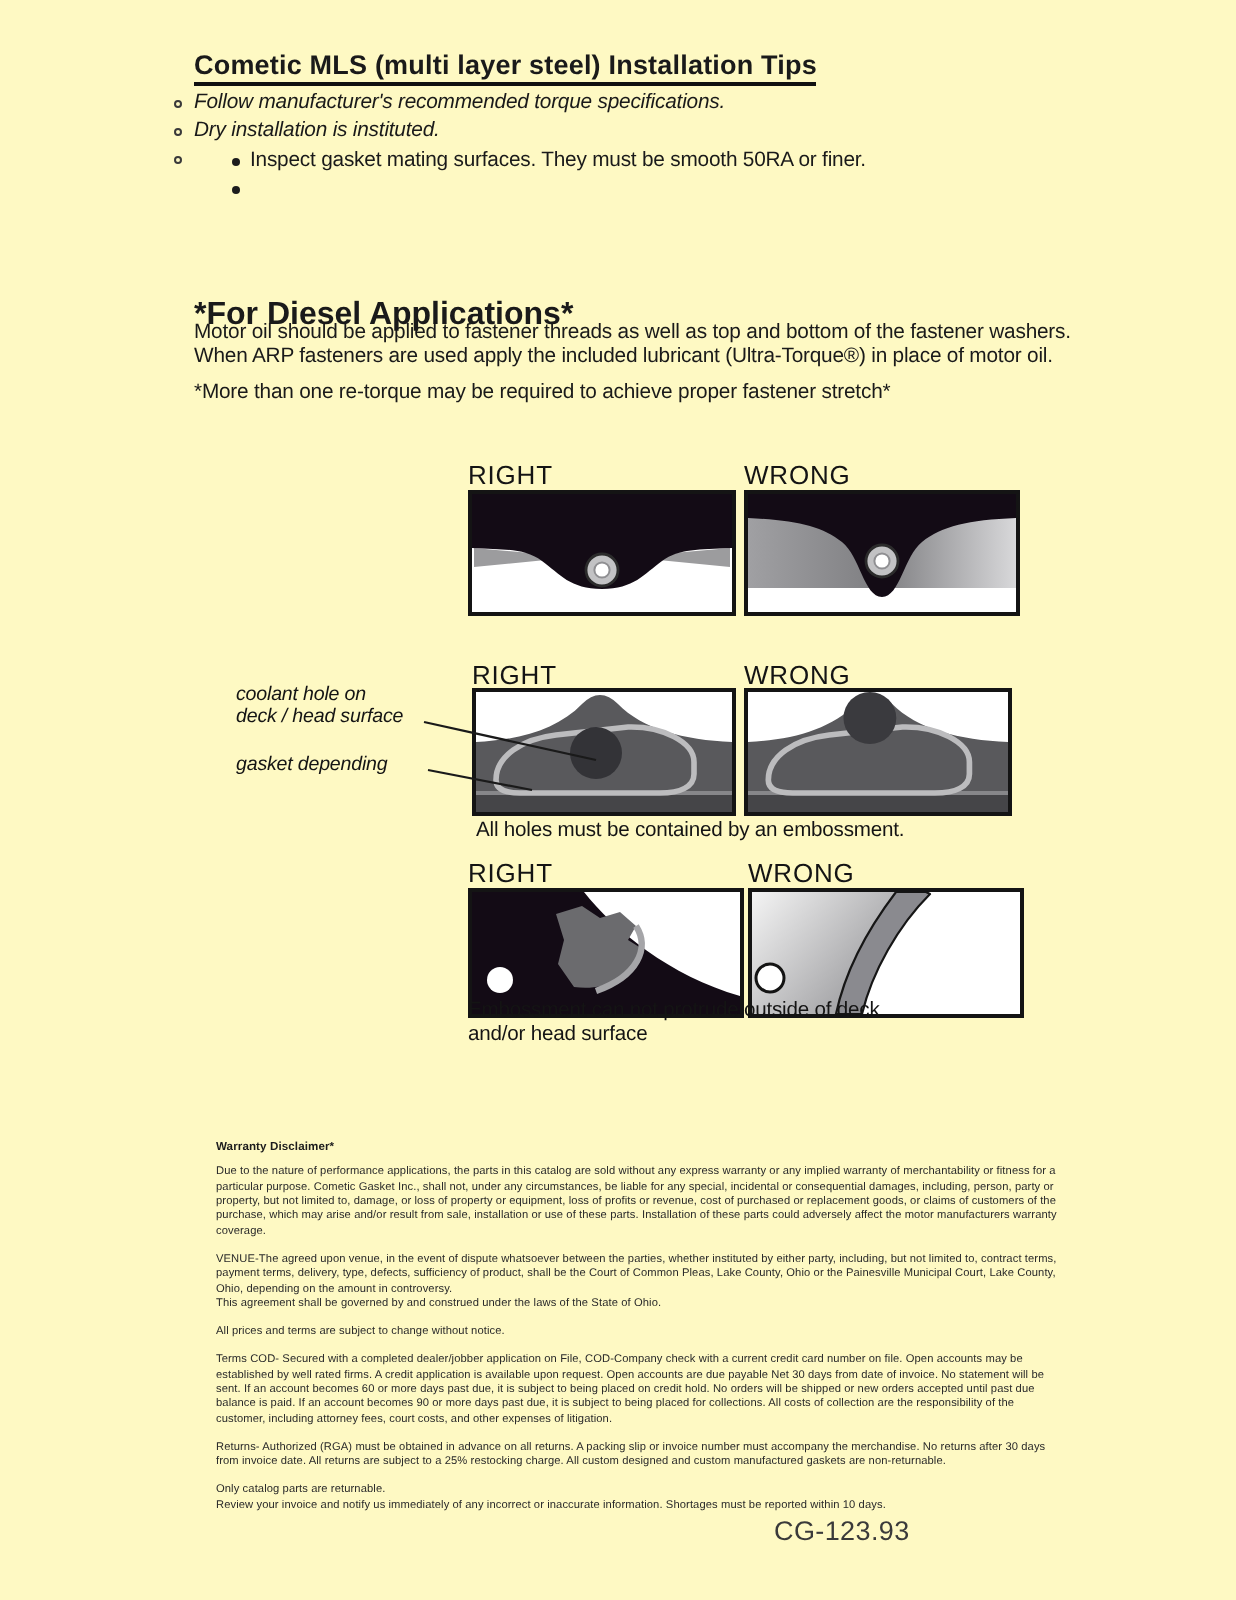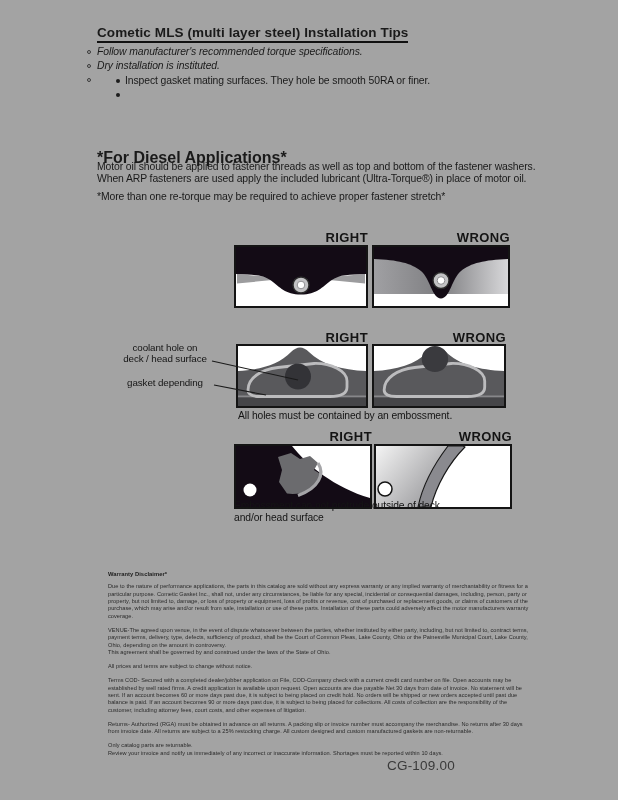--- a/index.html
+++ b/index.html
@@ -1,19 +1,19 @@
 <!DOCTYPE html>
 <html><head>
 <meta charset="utf-8">
 <style>
   * { margin:0; padding:0; box-sizing:border-box; }
   html,body { background:#e8e8e8; }
   .page {
     position:relative; width:618px; height:800px; margin:0 auto;
-    background:#a3a3a3; color:#1a1a1a;
+    background:#fef9c3; color:#1a1a1a;
     font-family:"Liberation Sans", sans-serif;
     overflow:hidden;
   }
   .abs { position:absolute; }
 
   .doc-title {
     top:25px; left:97px; font-size:13.5px; font-weight:bold;
     border-bottom:2px solid #111; padding-bottom:1px; letter-spacing:0.1px;
     display:inline-block;
   }
@@ -23,27 +23,27 @@
     border:1px solid #3a3a3a; border-radius:50%; }
   .subtip { position:relative; margin-left:29px; padding-left:9px; }
   .fbullet { position:absolute; left:0; top:5px; width:4px; height:4px;
     background:#1c1c1c; border-radius:50%; }
 
   .diesel-heading { top:117px; left:97px; font-size:16px; font-weight:bold;margin-top:32px; }
   .diesel-body { top:133px; left:97px; width:470px; font-size:10.4px;
     line-height:11.8px; letter-spacing:-0.1px;margin-top:28px; }
   .diesel-body p { white-space:pre-line; margin-bottom:6px; }
 
-  .rw-label { font-size:13px; font-weight:bold; text-align:right; letter-spacing:0.4px; color:#141414; }
+  .rw-label { font-size:13px; font-weight:normal; text-align:left; letter-spacing:0.4px; color:#141414; }
   .dbox { border:2px solid #141414; background:#fff; }
   .dbox svg { display:block; width:100%; height:100%; }
   .caption { font-size:10.3px; letter-spacing:-0.1px; color:#141414; line-height:11.5px; }
 
-  .side-label { font-size:9.8px; line-height:11px; text-align:center; color:#141414;
-    letter-spacing:-0.1px; white-space:pre-line; }
+  .side-label { font-size:9.8px; line-height:11px; text-align:left; color:#141414;
+    letter-spacing:-0.1px; white-space:pre-line;font-style:italic; }
 
   .legal { top:571px; left:108px; width:424px; font-size:5.6px; line-height:7.35px;
     color:#2a2a2a; letter-spacing:0.05px; }
   .legal h3 { font-size:5.8px; font-weight:bold; margin-bottom:5px; color:#1c1c1c; }
   .legal p { margin-bottom:6.8px; white-space:pre-line; }
 
   .page-num { top:758px; left:387px; font-size:13.5px; color:#3a3a3a; letter-spacing:0.2px; }
 </style>
 </head>
 <body>
@@ -73,21 +73,21 @@
     </div>
     <div class="tip">
       <span class="obullet"></span>
       <span>Dry installation is instituted.</span>
     </div>
     <div class="tip">
       <span class="obullet"></span>
     </div>
     <div class="subtip">
       <span class="fbullet"></span>
-      <span>Inspect gasket mating surfaces.  They hole be smooth 50RA or finer.</span>
+      <span>Inspect gasket mating surfaces.  They must be smooth 50RA or finer.</span>
     </div>
     <div class="subtip">
       <span class="fbullet"></span>
     </div>
   </div>
 
   <div class="abs diesel-heading">*For Diesel Applications*</div>
   <div class="abs diesel-body">
     <p>Motor oil should be applied to fastener threads as well as top and bottom of the fastener washers.
 When ARP fasteners are used apply the included lubricant (Ultra-Torque®) in place of motor oil.</p>
@@ -179,15 +179,15 @@
     <p>Due to the nature of performance applications, the parts in this catalog are sold without any express warranty or any implied warranty of merchantability or fitness for a particular purpose.  Cometic Gasket Inc., shall not, under any circumstances, be liable for any special, incidental or consequential damages, including, person, party or property, but not limited to, damage, or loss of property or equipment, loss of profits or revenue, cost of purchased or replacement goods, or claims of customers of the purchase, which may arise and/or result from sale, installation or use of these parts.  Installation of these parts could adversely affect the motor manufacturers warranty coverage.</p>
     <p>VENUE-The agreed upon venue, in the event of dispute whatsoever between the parties, whether instituted by either party, including, but not limited to, contract terms, payment terms, delivery, type, defects, sufficiency of product, shall be the Court of Common Pleas, Lake County, Ohio or the Painesville Municipal Court, Lake County, Ohio, depending on the amount in controversy.
 This agreement shall be governed by and construed under the laws of the State of Ohio.</p>
     <p>All prices and terms are subject to change without notice.</p>
     <p>Terms COD- Secured with a completed dealer/jobber application on File, COD-Company check with a current credit card number on file.  Open accounts may be established by well rated firms.  A credit application is available upon request.  Open accounts are due payable Net 30 days from date of invoice.  No statement will be sent.  If an account becomes 60 or more days past due, it is subject to being placed on credit hold.  No orders will be shipped or new orders accepted until past due balance is paid.  If an account becomes 90 or more days past due, it is subject to being placed for collections.  All costs of collection are the responsibility of the customer, including attorney fees, court costs, and other expenses of litigation.</p>
     <p>Returns- Authorized (RGA) must be obtained in advance on all returns.  A packing slip or invoice number must accompany the merchandise.  No returns after 30 days from invoice date.  All returns are subject to a 25% restocking charge.  All custom designed and custom manufactured gaskets are non-returnable.</p>
     <p>Only catalog parts are returnable.
 Review your invoice and notify us immediately of any incorrect or inaccurate information.  Shortages must be reported within 10 days.</p>
   </div>
 
-  <div class="abs page-num">CG-109.00</div>
+  <div class="abs page-num">CG-123.93</div>
 
 </div>
 
 </body></html>

